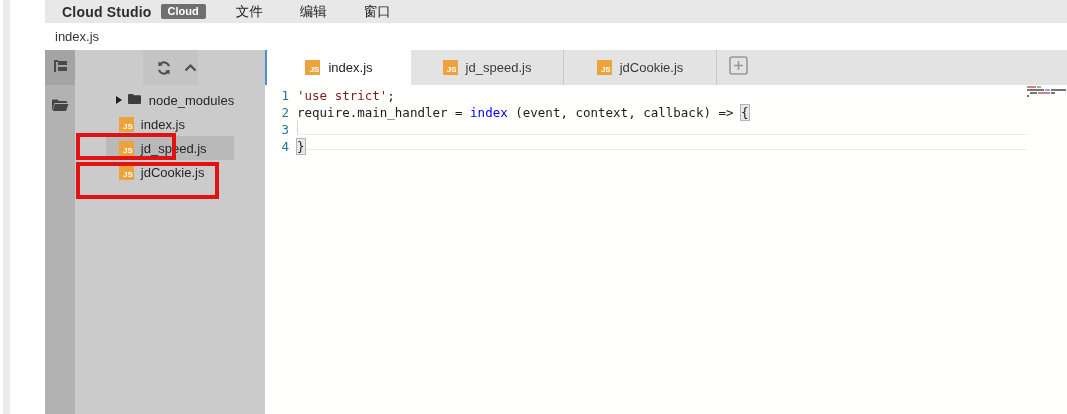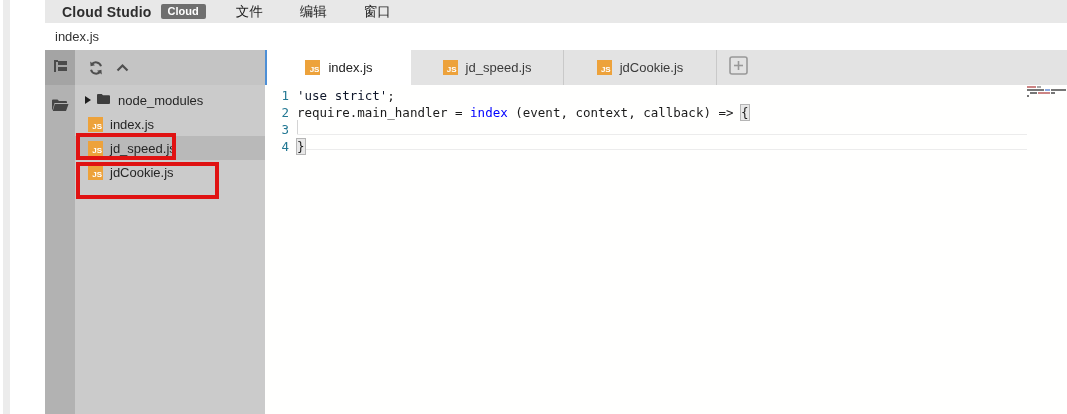--- a/index.html
+++ b/index.html
@@ -28,21 +28,21 @@
   
   .main { flex:1; display:flex; min-height:0; }
 
   
   .activitybar { width:30px; background:#b2b2b2; display:flex; flex-direction:column; flex-shrink:0; }
   .activity-btn { height:35px; display:flex; align-items:center; justify-content:center; cursor:pointer; }
   .activity-btn.active { background:#a4a4a4; }
   .activity-btn.folder-btn { height:44px; }
 
   
-  .explorer { width:190px; background:#cbcbcb; display:flex; flex-direction:column; flex-shrink:0; }
+  .explorer { width:190px; background:#cbcbcb; display:flex; flex-direction:column; flex-shrink:0;align-items:center; }
   .explorer-header { height:35px; background:#c4c4c4; display:flex; align-items:center; padding-left:13px; gap:11px; flex-shrink:0; }
   .icon-btn { display:flex; align-items:center; justify-content:center; cursor:pointer; }
   .tree { padding-top:3px; }
   .tree-row { height:24px; display:flex; align-items:center; font-size:13px; color:#262626; cursor:pointer; }
   .tree-row.selected { background:#b9b9b9; }
   .tree-row .twisty { width:0; height:0; border-left:6px solid #1e1e1e; border-top:4px solid transparent;
                       border-bottom:4px solid transparent; margin:0 5px 0 10px; flex-shrink:0; }
   .tree-row .row-icon { margin-left:13px; margin-right:7px; flex-shrink:0; }
   .tree-row.folder-row .row-icon { margin-left:0; }
   .js-badge { width:15px; height:15px; background:#eda23b; border-radius:0; color:#fff; font-size:8px;
@@ -61,21 +61,21 @@
   .code-area { position:relative; flex:1; font-family:"DejaVu Sans Mono","Liberation Mono",monospace;
                font-size:12.5px; overflow:hidden; }
   .current-line { position:absolute; left:32px; right:40px; top:49px; height:16px;
                   border-top:1px solid #ececec; border-bottom:1px solid #ececec; pointer-events:none; }
   .indent-guide { position:absolute; left:32px; top:35px; height:14px; border-left:1px solid #d4d4d4; pointer-events:none; }
   .code-lines { position:relative; padding-top:2px; }
   .code-line { height:17px; line-height:17px; display:flex; white-space:pre; }
   .gutter { width:24px; text-align:right; color:#237893; flex-shrink:0; user-select:none; }
   .code-text { margin-left:8px; }
   .tk-plain { color:#1b1b1b; }
-  .tk-string { color:#0f172a; }
+  .tk-string { color:#7f1d1d; }
   .tk-keyword { color:#0000ff; }
   .tk-bracket { color:#1b1b1b; background:#e8e8e8; outline:1px solid #b5b5b5; }
 
   
   .minimap { position:absolute; right:0; top:1px; width:40px; cursor:pointer; }
   .mm-line { height:2px; margin-bottom:1px; display:flex; gap:1px; }
   .mm-seg { height:2px; flex-shrink:0; }
 
   
   .annotation-box { position:absolute; border:4px solid #e01212; pointer-events:none; }

